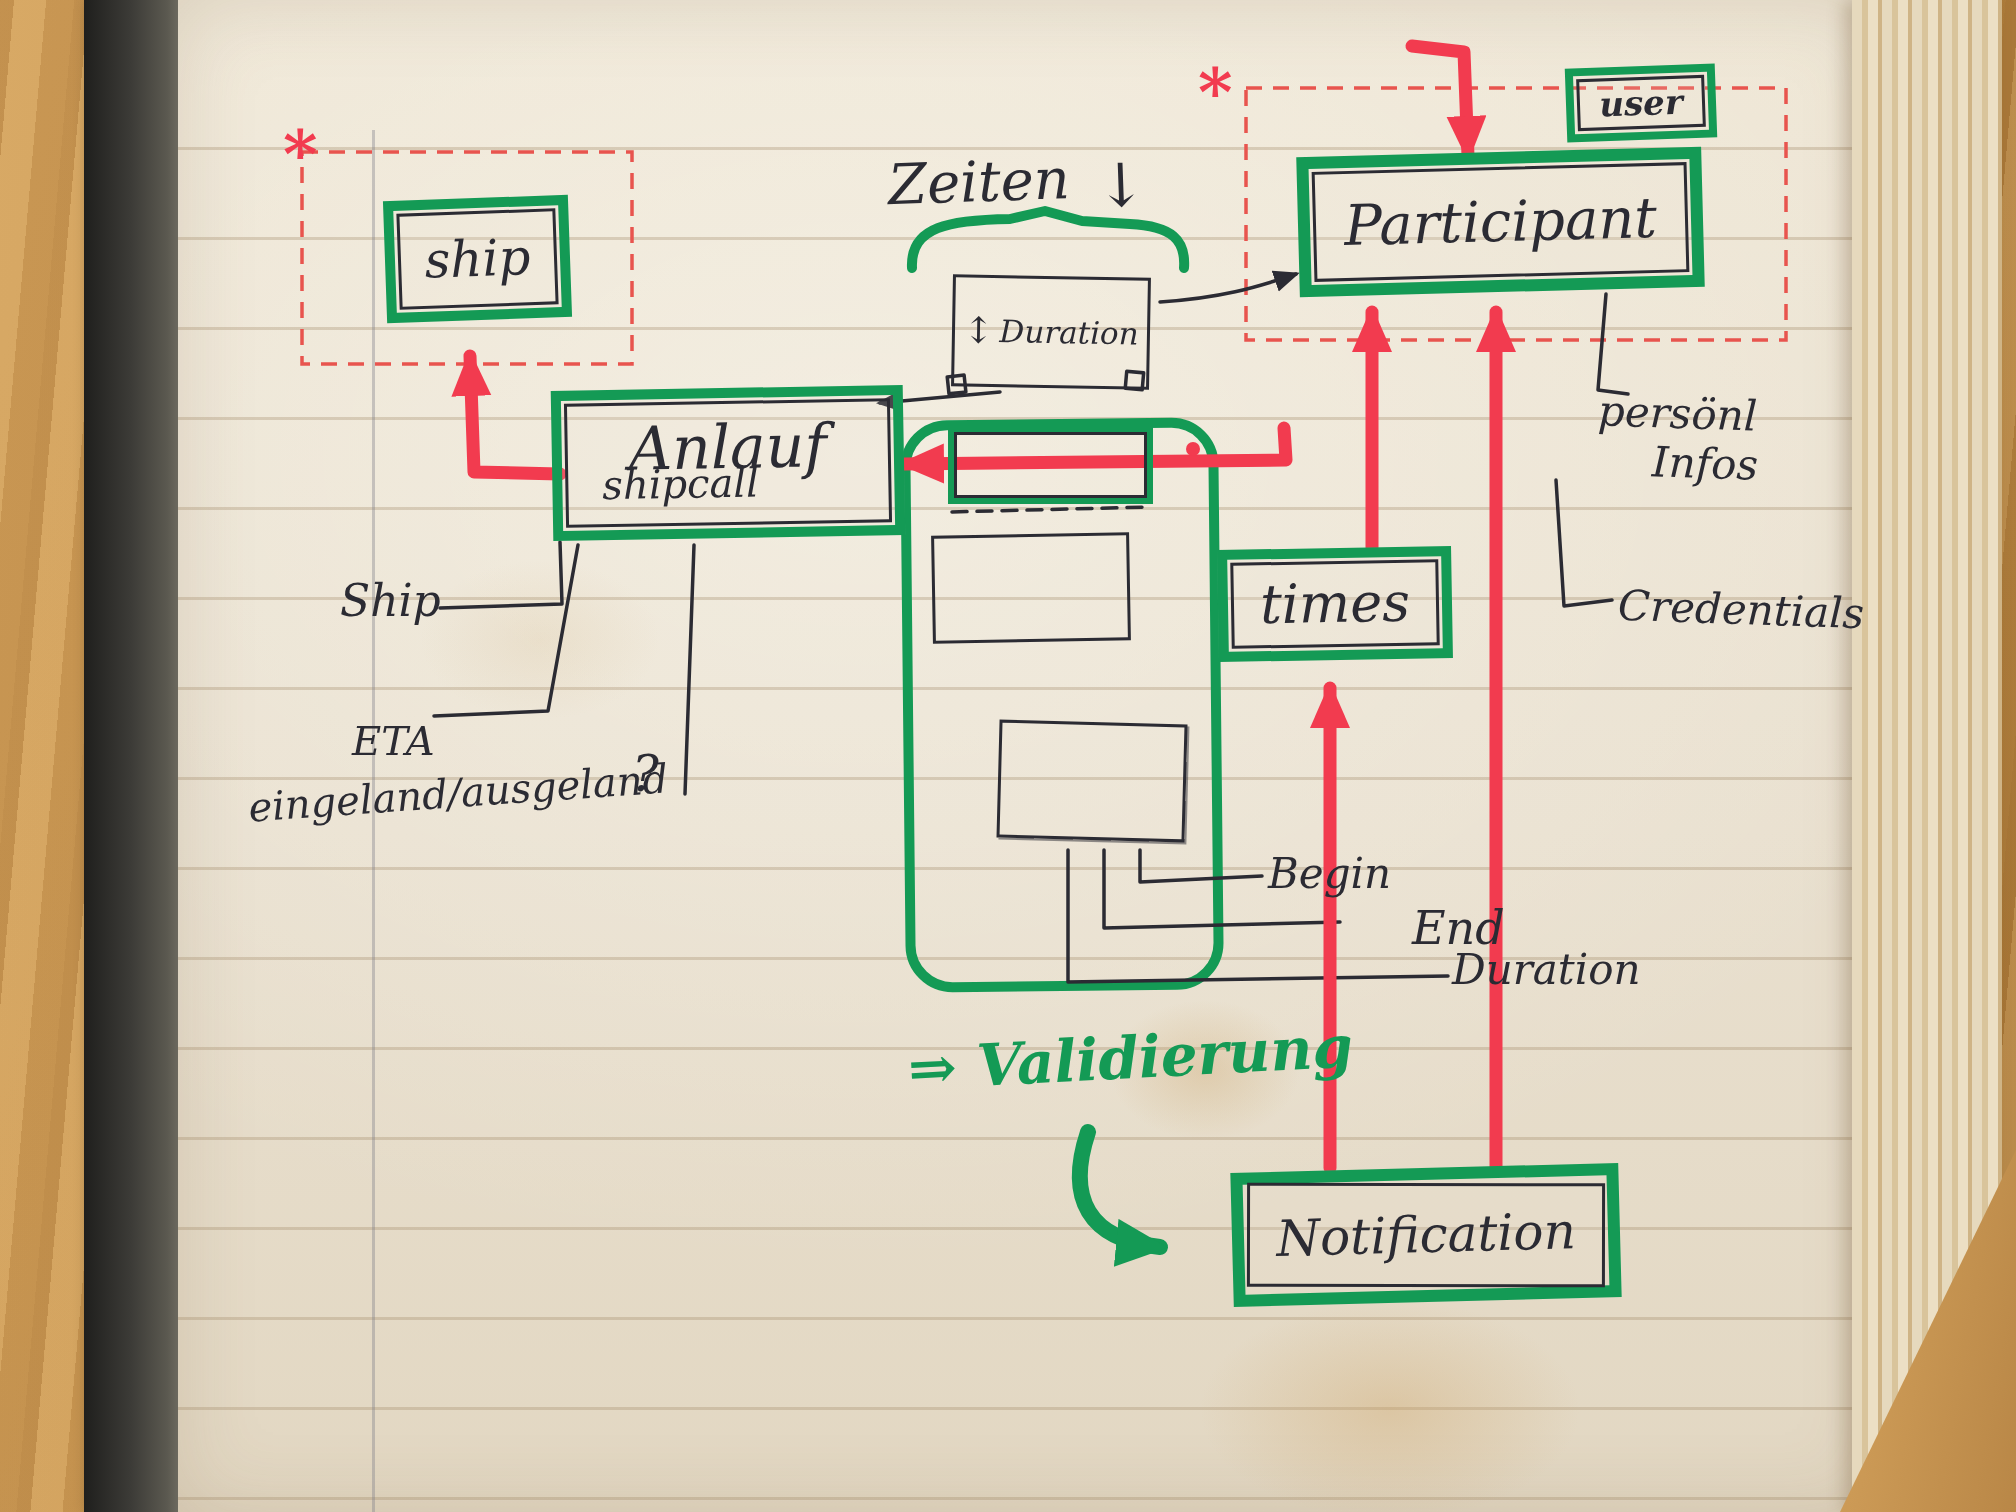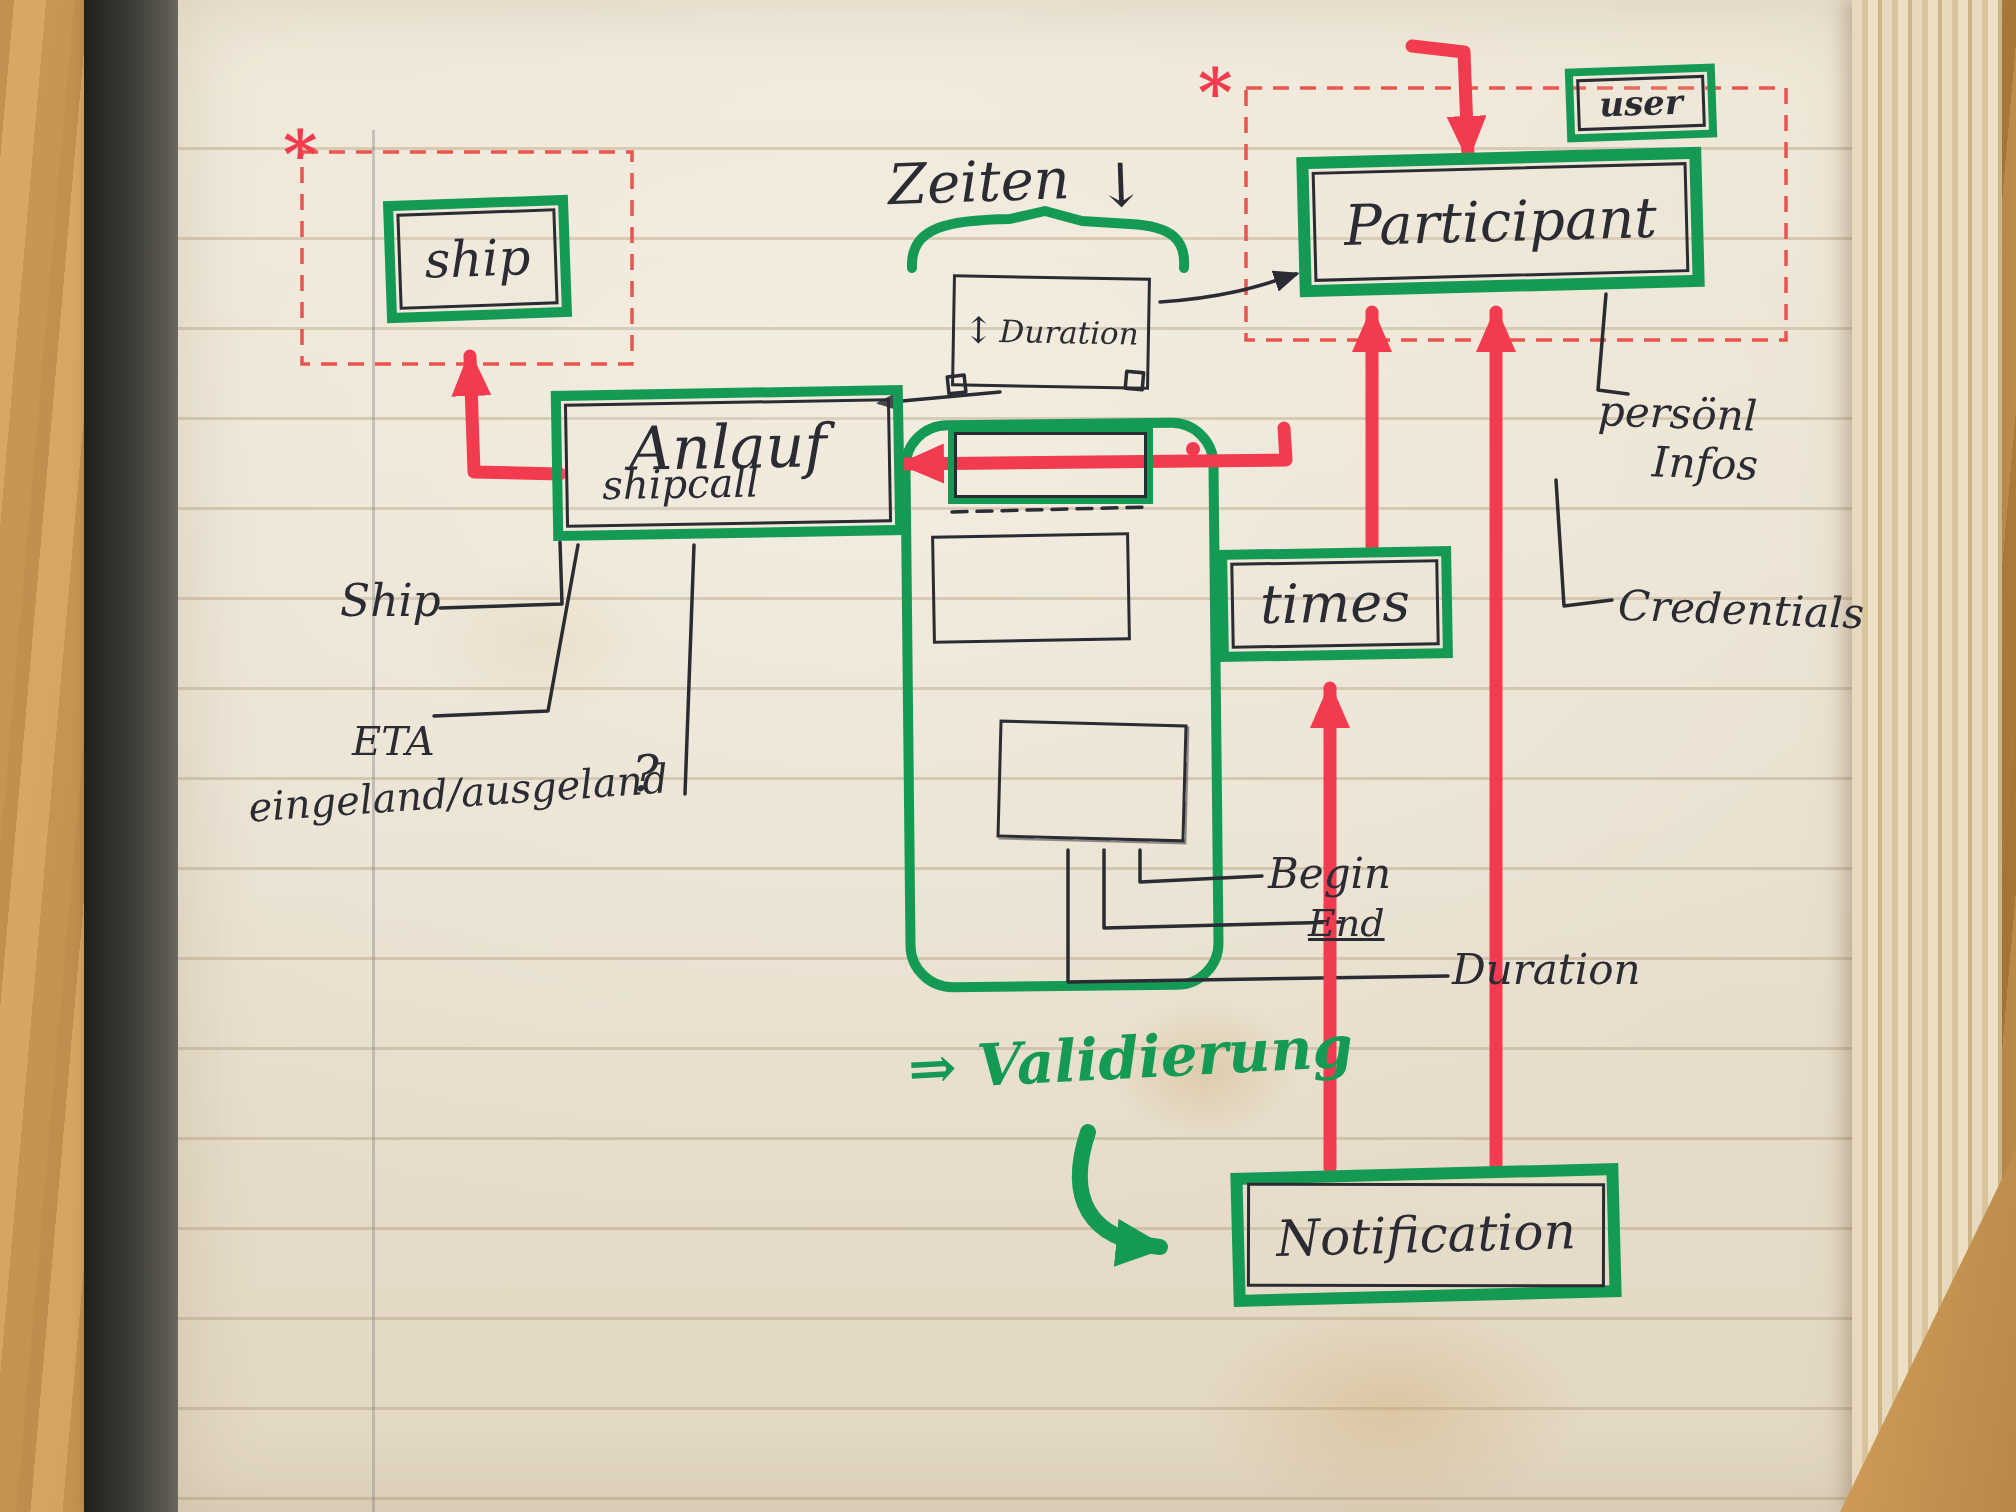--- a/index.html
+++ b/index.html
@@ -166,21 +166,21 @@
     <span>Zeiten</span>
     <span style="font-style:normal;font-size:60px;position:relative;top:10px;left:8px;">↓</span>
   </div>
 
   <div class="hand" style="left:340px;top:578px;font-size:44px;">Ship</div>
   <div class="hand" style="left:352px;top:720px;font-size:40px;">ETA</div>
   <div class="hand" style="left:248px;top:772px;font-size:40px;transform:rotate(-4deg);">eingeland/ausgeland</div>
   <div class="hand" style="left:632px;top:748px;font-size:50px;">?</div>
 
   <div class="hand" style="left:1268px;top:852px;font-size:42px;">Begin</div>
-  <div class="hand" style="left:1308px;top:904px;font-size:38px;text-decoration:underline;">End</div>
+  <div class="hand" style="left:1412px;top:904px;font-size:46px;">End</div>
   <div class="hand" style="left:1452px;top:948px;font-size:42px;">Duration</div>
 
   <div class="hand" style="left:1598px;top:392px;font-size:42px;transform:rotate(2deg);">persönl</div>
   <div class="hand" style="left:1652px;top:442px;font-size:42px;transform:rotate(2deg);">Infos</div>
   <div class="hand" style="left:1618px;top:588px;font-size:42px;transform:rotate(2deg);">Credentials</div>
 
   <div class="hand green-txt" style="left:908px;top:1028px;font-size:58px;transform:rotate(-3deg);">⇒ Validierung</div>
 
 </div>
 

